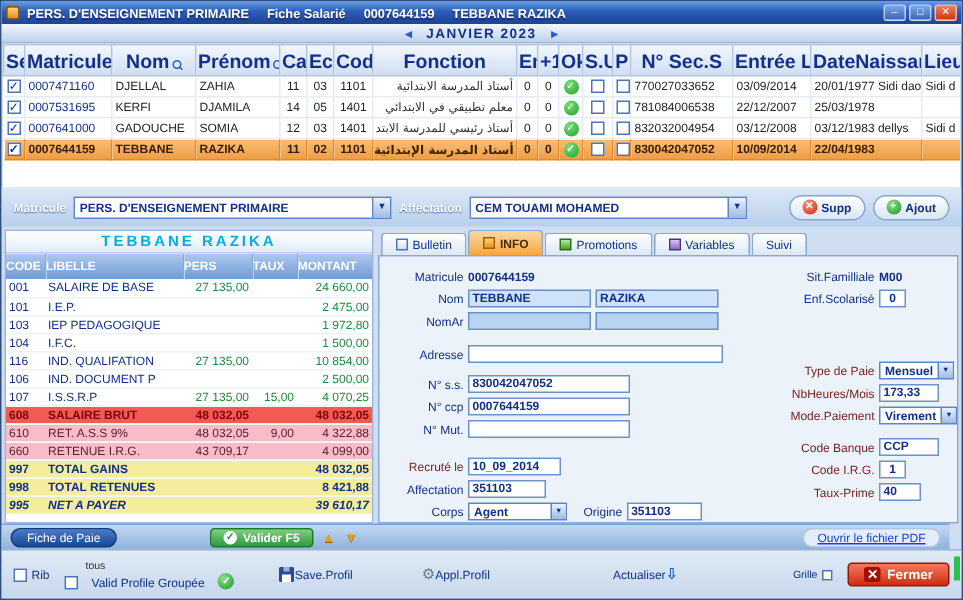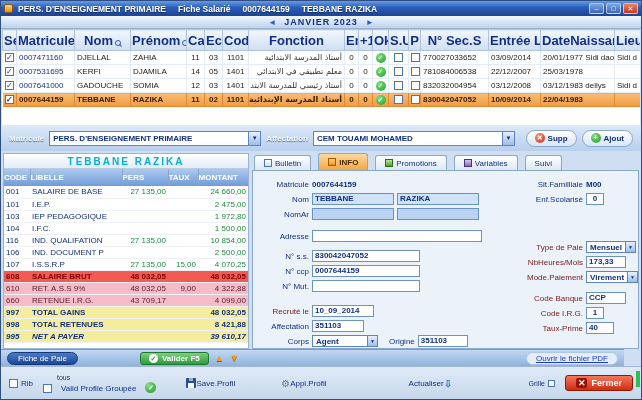--- a/index.html
+++ b/index.html
@@ -32,21 +32,21 @@
 .okdot{display:inline-block;width:10px;height:10px;border-radius:50%;background:radial-gradient(circle at 35% 30%,#7ae07a,#22a02c);color:#fff;font-size:7px;line-height:10px;text-align:center}
 .mag{display:inline-block;width:6px;height:6px;border:1px solid #2a5cc8;border-radius:50%;position:relative;margin-left:2px;vertical-align:-1px}
 .mag::after{content:"";position:absolute;width:3px;height:1px;background:#2a5cc8;transform:rotate(45deg);right:-2px;bottom:-1px}
 
 
 .filterbar{position:absolute;top:124px;left:0;right:0;height:26px;display:flex;align-items:center;gap:5px;padding:0 8px;background:linear-gradient(#dce9f8,#b8cfec)}
 .flabel{color:#fff;font-weight:bold;font-size:8px;text-shadow:0 1px 1px #4a6a9a}
 .combo{height:15px;background:#fff;border:1px solid #5a86c8;display:flex;align-items:center}
 .combo-val{flex:1;padding:0 3px;color:#12308a;font-weight:bold;font-size:8px;white-space:nowrap;overflow:hidden}
 .combo-btn{width:12px;align-self:stretch;background:linear-gradient(#e8f1fc,#9ebde4);border-left:1px solid #5a86c8;color:#12308a;font-size:6px;display:flex;align-items:center;justify-content:center}
-.w1{width:212px}.w2{width:202px}
+.w1{width:212px}.w2{width:185px}
 .pill{height:17px;border-radius:9px;border:1px solid #8aa8cc;background:linear-gradient(#ffffff,#d8e6f6);display:flex;align-items:center;gap:3px;padding:0 8px;color:#12308a;font-weight:bold}
 .pill.supp{margin-left:auto}
 .ico{display:inline-block;width:10px;height:10px;border-radius:50%;color:#fff;text-align:center;line-height:10px;font-size:7px;font-weight:bold}
 .ico.red{background:radial-gradient(circle at 35% 30%,#ff9078,#cc2810)}
 .ico.green{background:radial-gradient(circle at 35% 30%,#8ae08a,#1e9428)}
 
 
 .content{position:absolute;top:152px;left:0;right:0;height:196px}
 .left-panel{position:absolute;left:2px;top:0;width:246px;height:196px;background:#fff;border:1px solid #9ab2d4;overflow:hidden}
 .emp-name{height:15px;background:linear-gradient(#ffffff,#e2ecf8);border-bottom:1px solid #b8cce4;color:#00b0e0;font-weight:bold;font-size:10px;text-align:center;letter-spacing:2px;line-height:15px}
@@ -55,21 +55,21 @@
 .pay-table td{height:12px;line-height:11px;padding:0 2px;border-bottom:1px solid #eef2f8;overflow:hidden;white-space:nowrap}
 .p-code,.p-lib{color:#12308a}
 .p-num{text-align:right;color:#1d8a3e}
 .pay-table tr.brut td{background:#f25a52;color:#7a0500;font-weight:bold}
 .pay-table tr.retenue td{background:#f6bcc8;color:#5a2030}
 .pay-table tr.total td{background:#f4ee9c;color:#12308a;font-weight:bold}
 .pay-table tr.net td{background:#f4ee9c;color:#12308a;font-weight:bold;font-style:italic}
 
 
 .right-panel{position:absolute;left:251px;top:0;right:2px;height:196px}
-.tabbar{height:17px;display:flex;align-items:flex-end;gap:7px;padding-left:2px}
+.tabbar{height:17px;display:flex;align-items:flex-end;gap:1px;padding-left:2px}
 .tab{height:15px;padding:0 9px;display:flex;align-items:center;gap:3px;background:linear-gradient(#fff,#dce8f6);border:1px solid #8aa8d0;border-bottom:none;border-radius:3px 3px 0 0;color:#12308a;font-size:8px}
 .tab.active{background:linear-gradient(#fbd9a2,#f3a742);font-weight:bold;color:#4a2a00;height:17px}
 .tab-ico{width:8px;height:8px;display:inline-block;flex:none}
 .tab-ico.doc{background:linear-gradient(#fff,#cfe0f4);border:1px solid #4a76b8}
 .tab-ico.info{background:linear-gradient(#ffd27a,#ef9010);border:1px solid #a05c00}
 .tab-ico.promo{background:linear-gradient(#b8e8a0,#4aa030);border:1px solid #2a7010}
 .tab-ico.var{background:linear-gradient(#d8c8f0,#8a6ac8);border:1px solid #4a3080}
 .panel-body{position:absolute;top:17px;left:0;right:0;bottom:0;background:#ebf2fa;border:1px solid #8aa8d0}
 
 
@@ -82,21 +82,21 @@
 .field{height:12px;border:1px solid #6a92c6;background:#fff;color:#12308a;font-weight:bold;padding:0 2px;line-height:10px;overflow:hidden;white-space:nowrap}
 .field.blue{background:#cfe2f8}
 .field.blue2{background:#b8d4f2}
 .fplain{color:#12308a;font-weight:bold}
 .sp{flex:none}
 .combo.mini{height:12px}
 .combo.mini .combo-btn{width:10px;font-size:5px}
 .fw62{width:62px}.fw82{width:82px}.fw92{width:92px}.fw170{width:170px}.fw108{width:108px}.fw52{width:52px}.fw66{width:66px}.fw50{width:50px}.fw40{width:40px}.fw28{width:28px}.fw18{width:18px;text-align:center}
 
 
-.actionbar{position:absolute;top:348px;left:0;right:17px;height:17px;background:linear-gradient(#c2d8f2,#8fb2dc);border-top:1px solid #7a9cc8;display:flex;align-items:center;gap:6px;padding:0 6px}
+.actionbar{position:absolute;top:348px;left:0;right:8px;height:17px;background:linear-gradient(#c2d8f2,#8fb2dc);border-top:1px solid #7a9cc8;display:flex;align-items:center;gap:6px;padding:0 6px}
 .fiche-chip{background:linear-gradient(#4a7ac8,#1a4898);color:#fff;border-radius:8px;padding:1px 10px;font-size:8px;border:1px solid #123a7a}
 .valider-btn{margin-left:56px;background:linear-gradient(#7ed07e,#2f9a3f);border:1px solid #1c7a2c;border-radius:3px;color:#fff;font-weight:bold;padding:1px 8px;display:flex;align-items:center;gap:4px}
 .vcheck{display:inline-block;width:9px;height:9px;border-radius:50%;background:#fff;color:#2f9a3f;font-size:7px;line-height:9px;text-align:center;font-weight:bold}
 .arrow{color:#e8a01c;font-size:9px;text-shadow:0 1px 0 #8a5c00}
 .pdf-link{margin-left:auto;background:#e4eefb;border-radius:8px;padding:1px 9px;color:#1a3ad0;text-decoration:underline;font-size:8px;border:1px solid #b0c6e4}
 
 
 .toolbar{position:absolute;top:365px;left:0;right:0;bottom:0;background:linear-gradient(#e0eaf6,#c6d8ec);border-top:1px solid #a0b8d4;display:flex;align-items:center;gap:10px;padding:0 8px}
 .tb-check{display:flex;align-items:center;gap:3px;color:#12308a}
 .vp-group{display:flex;flex-direction:column;align-items:flex-start;line-height:1;gap:1px}

